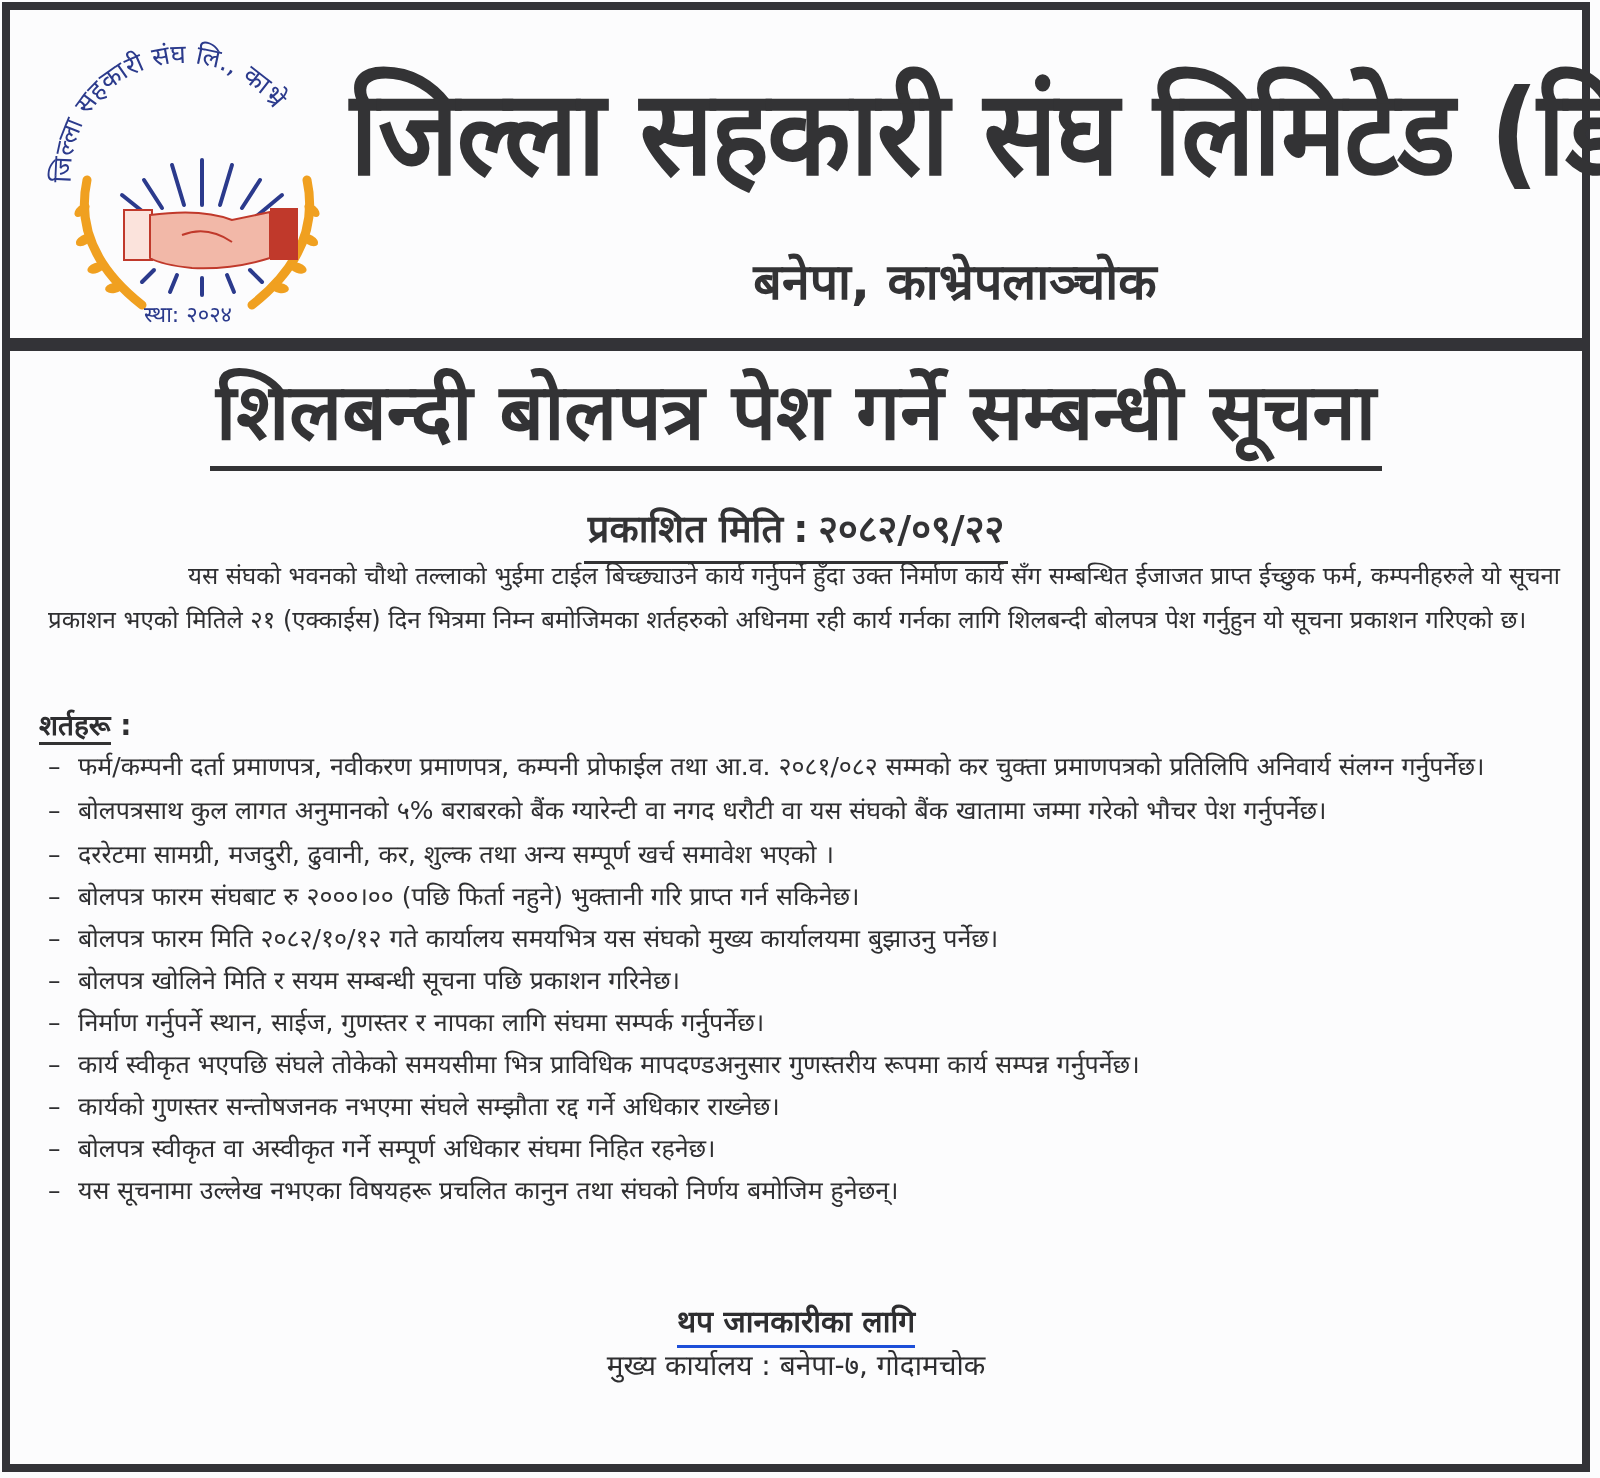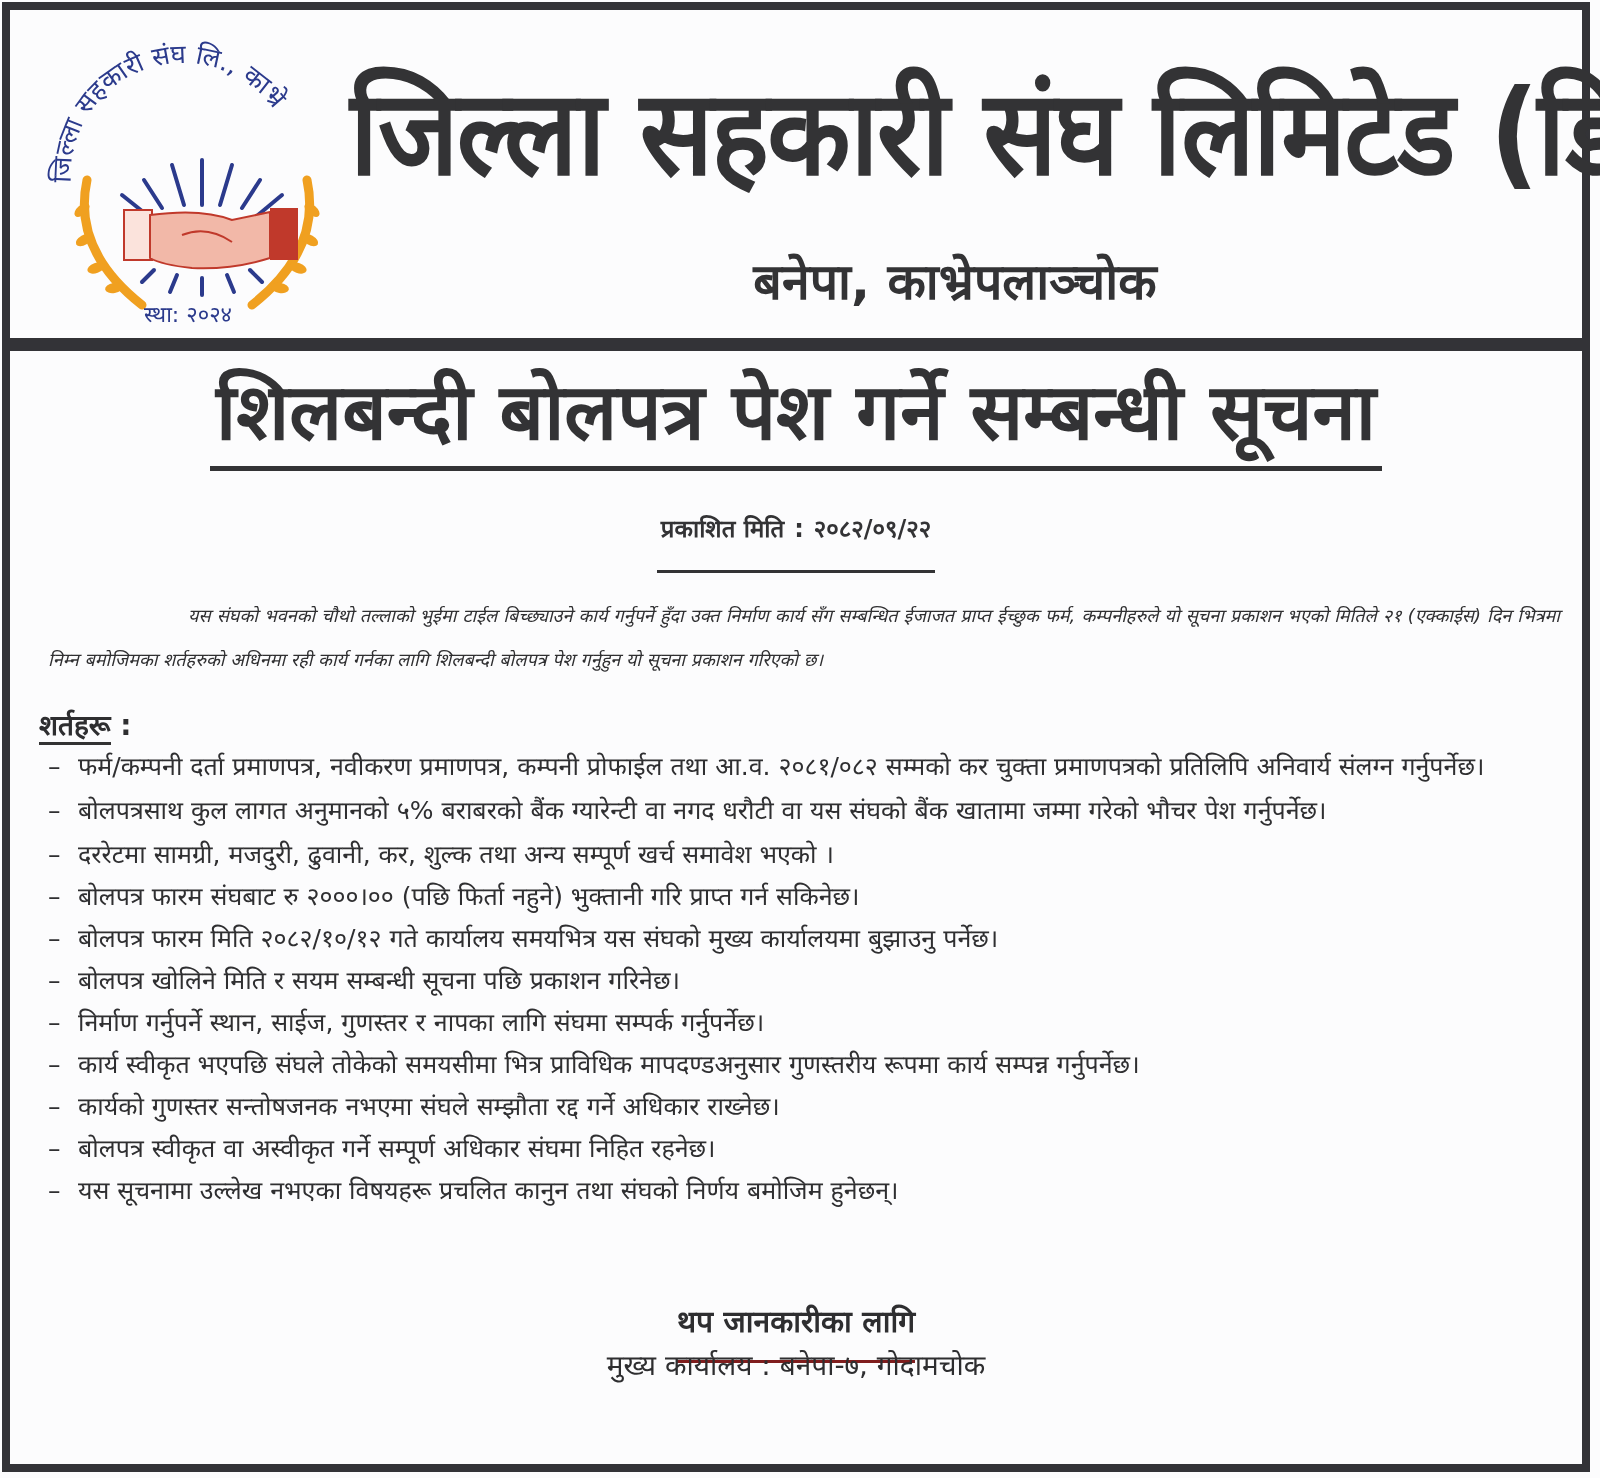--- a/index.html
+++ b/index.html
@@ -13,35 +13,35 @@
   .org-title { position:absolute; left:340px; top:38px; width:1210px; text-align:center;
                font-size:118px; font-weight:bold; line-height:170px; letter-spacing:-2px;
                transform:scaleX(0.92); transform-origin:left center; white-space:nowrap; color:#333335; }
   .org-sub { position:absolute; left:340px; top:232px; width:1210px; text-align:center;
              font-size:50px; font-weight:bold; line-height:80px; color:#333335; white-space:nowrap; }
   
   .notice-title { position:absolute; left:0; right:0; top:352px; text-align:center; }
   .notice-title span { display:inline-block; font-size:78px; font-weight:bold; line-height:100px;
                        border-bottom:5px solid #333335; padding:0 6px 4px; color:#333335; white-space:nowrap; }
   .pub-date { position:absolute; left:0; right:0; top:493px; text-align:center; }
-  .pub-date span { display:inline-block; font-size:24px; font-weight:bold; line-height:52px;
-                   border-bottom:3px solid #333335; padding:0 4px 15px; color:#333335; }
+  .pub-date span { display:inline-block; font-size:38px; font-weight:bold; line-height:52px;
+                   border-bottom:3px solid #333335; padding:0 4px 6px; color:#333335; }
   .pub-date .sep { border:none; padding:0 10px; }
-  .para { position:absolute; left:38px; top:584px; width:1512px; font-size:18px; line-height:44px;
-          text-align:justify; text-indent:140px; color:#2f2f31;font-style:italic; }
+  .para { position:absolute; left:38px; top:544px; width:1512px; font-size:24px; line-height:44px;
+          text-align:justify; text-indent:140px; color:#2f2f31; }
   .cond-head { position:absolute; left:29px; top:696px; font-size:28px; font-weight:bold; line-height:40px; }
   .cond-head .u { border-bottom:3px solid #333; }
   .conds { position:absolute; left:38px; top:736px; width:1512px; margin:0; padding:0; list-style:none;
            font-size:25px; line-height:42px; color:#2f2f31; }
   .conds li { position:relative; padding-left:30px; }
   .conds li .dash { position:absolute; left:0; top:0; }
   .conds li.two { margin-bottom:2px; }
   .more-info { position:absolute; left:0; right:0; top:1292px; text-align:center; }
   .more-info span { display:inline-block; font-size:30px; font-weight:bold; line-height:40px;
-                    border-bottom:3px solid #7f1d1d; padding-bottom:18px; }
+                    border-bottom:3px solid #1d4ed8; padding-bottom:3px; }
   .office { position:absolute; left:0; right:0; top:1336px; text-align:center; font-size:28px; line-height:40px; }
   .contact { position:absolute; left:0; right:0; top:1378px; text-align:center; font-size:28px; line-height:40px; }
   .contact .email { font-family:"Liberation Serif", serif; font-size:33px; }
 </style>
 </head>
 <body>
 
 <div class="frame">
 
   <div class="logo">

